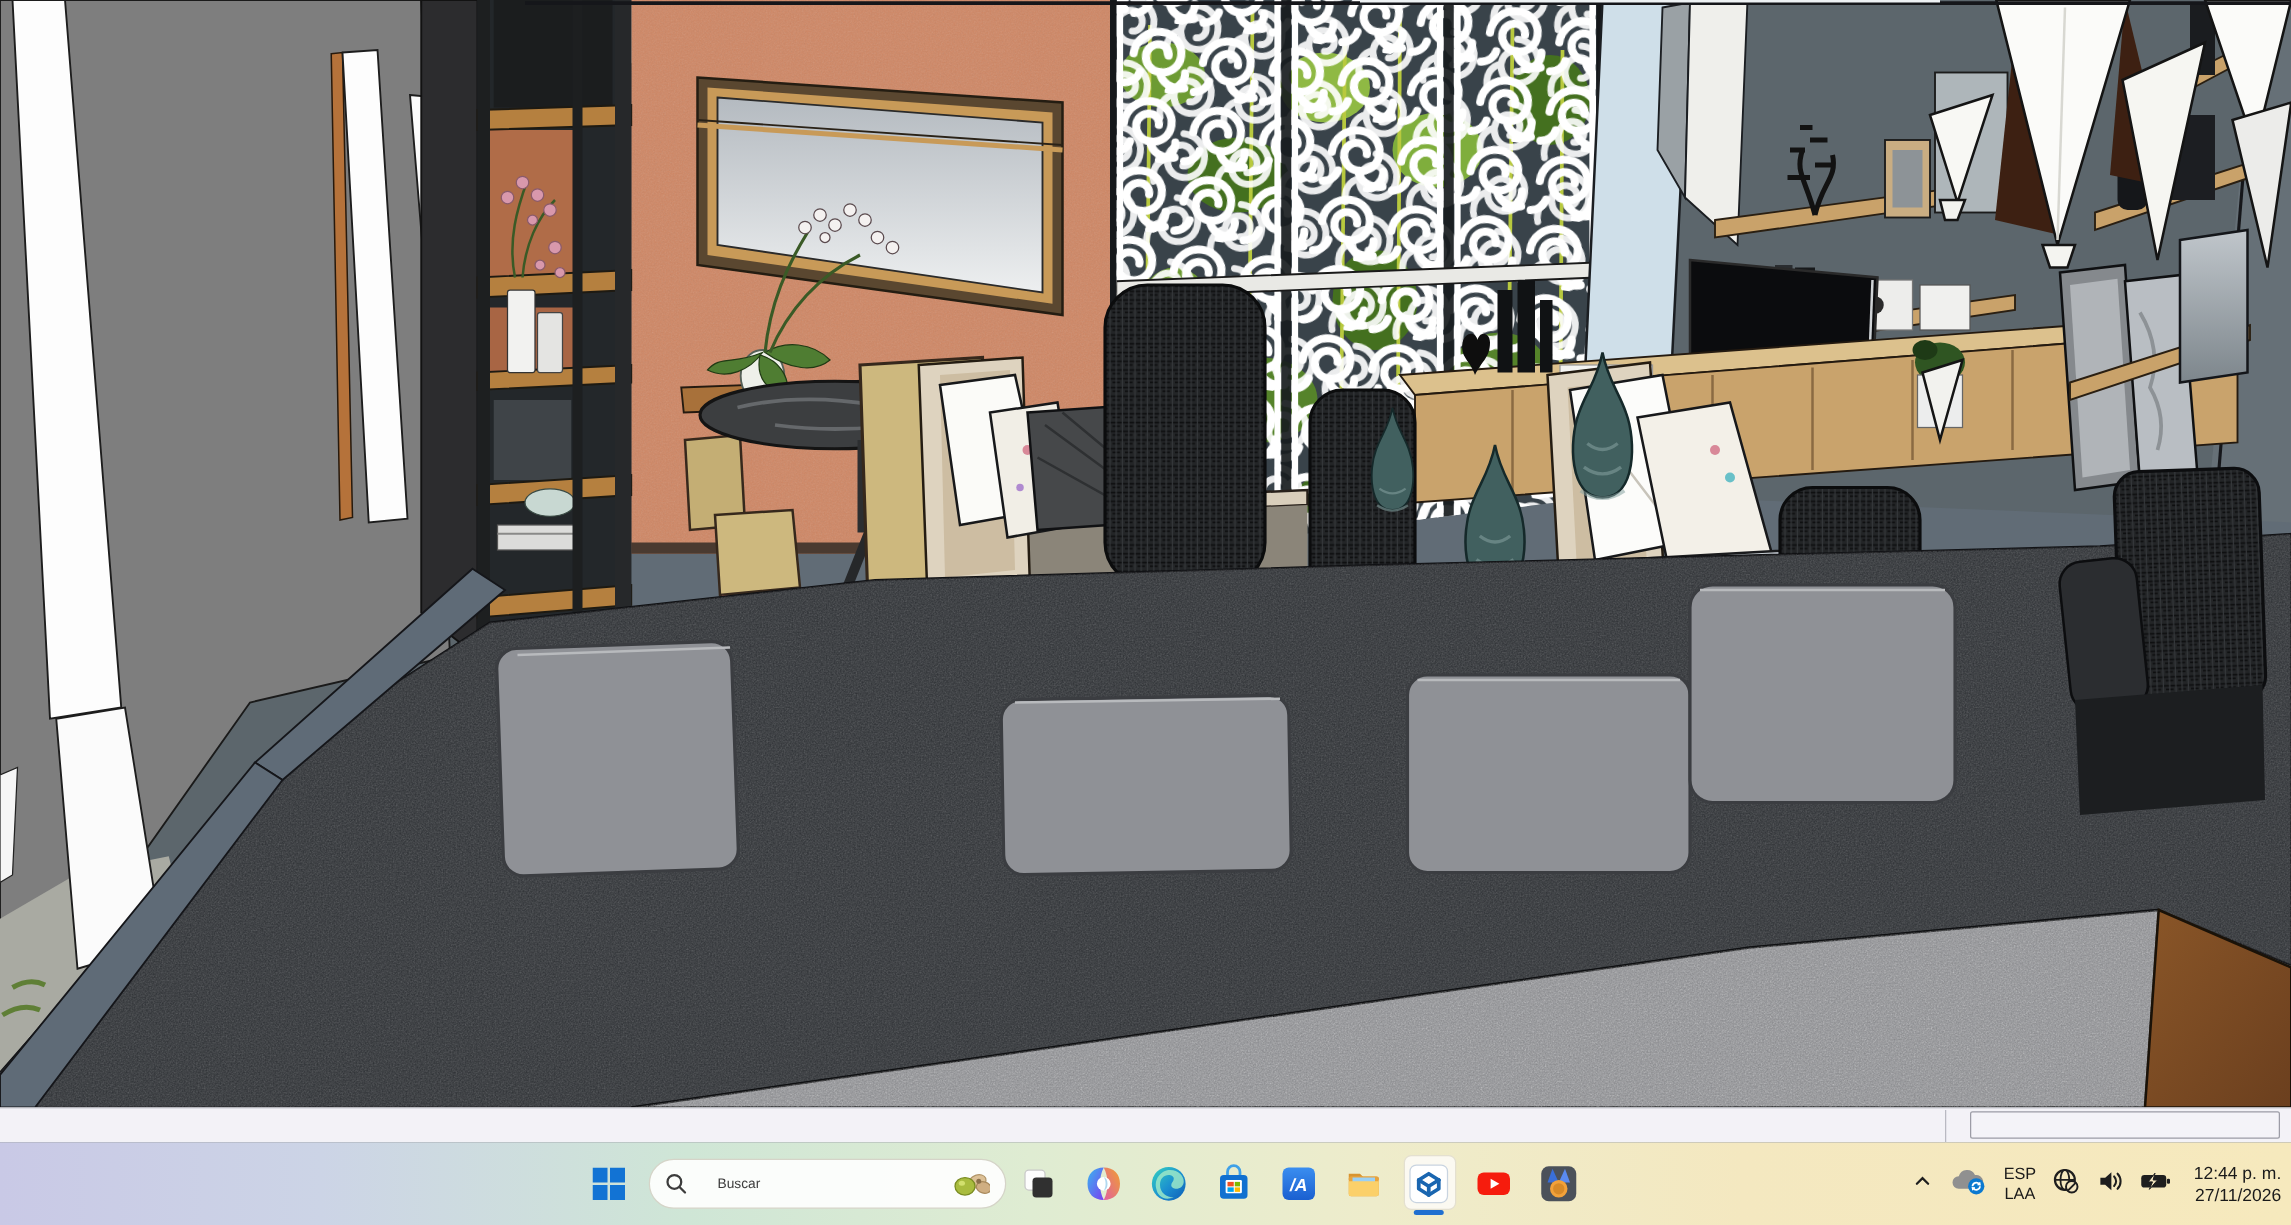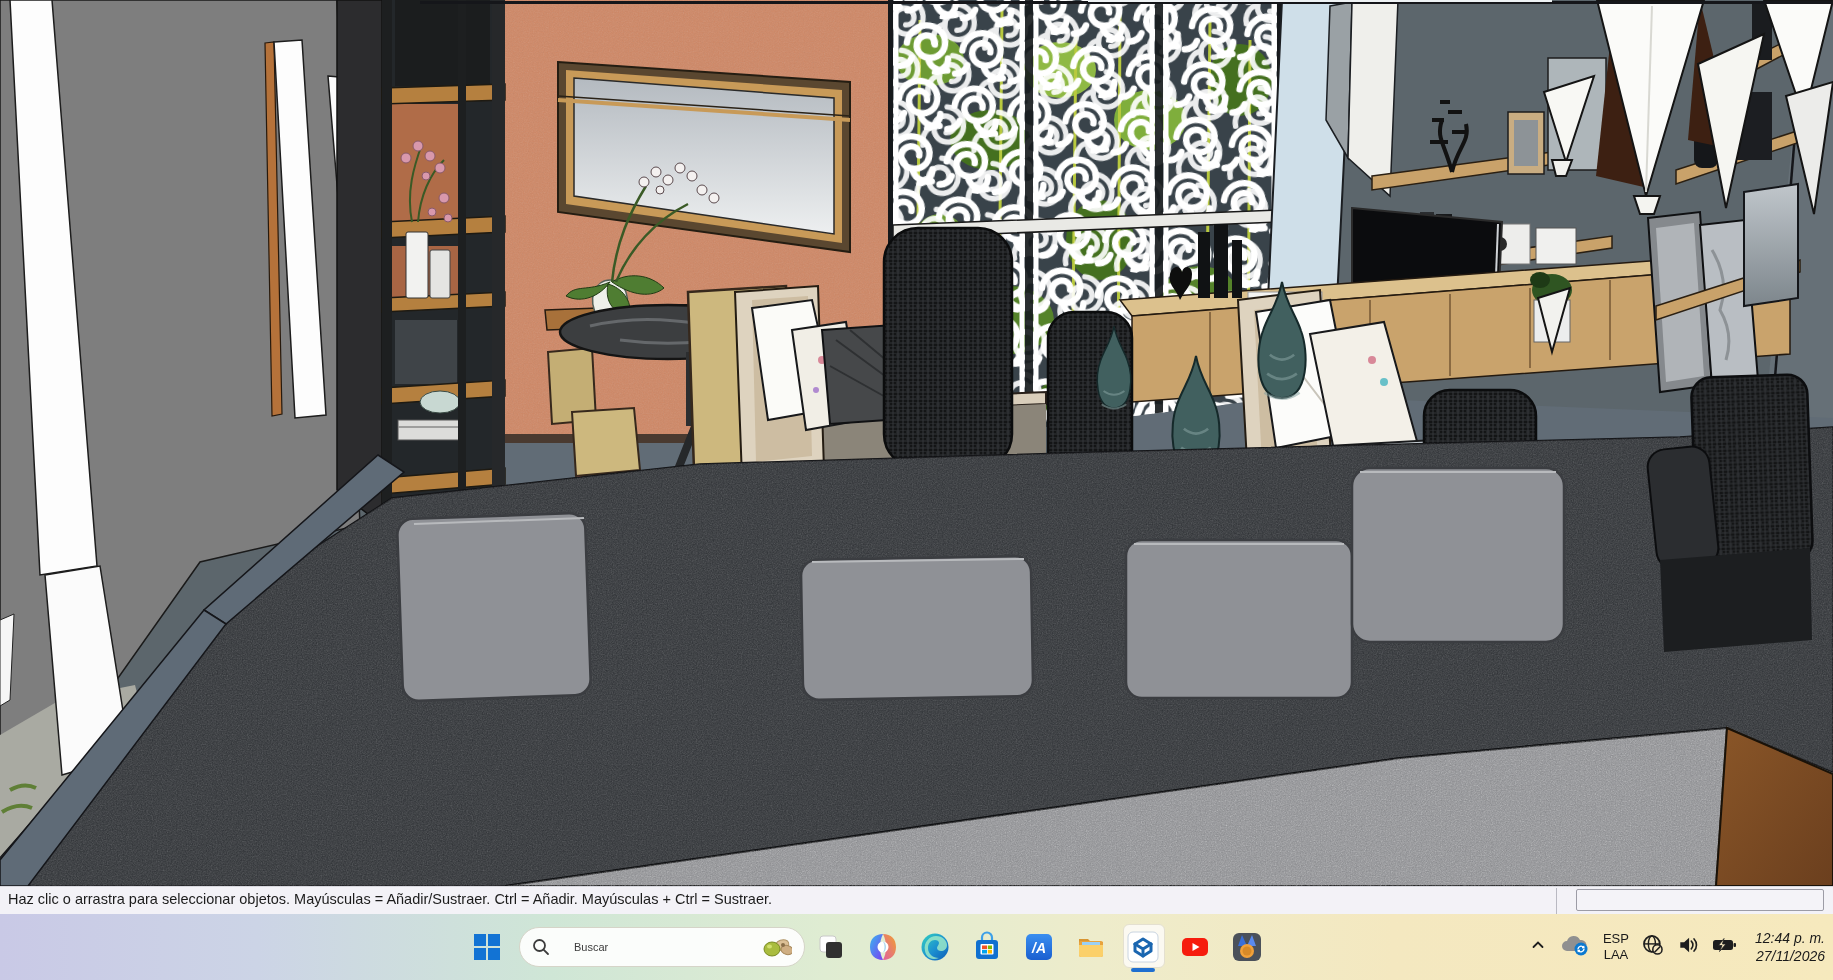--- a/index.html
+++ b/index.html
@@ -22,21 +22,21 @@
   .search-pill{margin-left:10px;width:286px;height:40px;background:rgba(255,255,255,.9);
      border:1px solid #d5d4c8;border-radius:20px;display:flex;align-items:center;padding:0 12px;box-sizing:border-box;}
   .search-pill .s-label{font-size:11px;color:#3c3c3c;margin-left:24px;flex:1;}
   .tb-icon{width:52px;height:52px;display:flex;align-items:center;justify-content:center;position:relative;}
   .tb-icon svg{display:block;}
   .active-tile{position:absolute;left:6px;top:3px;width:40px;height:42px;background:rgba(253,252,248,.85);
       border:1px solid #e4e0d0;border-radius:6px;}
   .active-underline{position:absolute;left:14px;bottom:1px;width:24px;height:4px;border-radius:2px;background:#1f6fd0;}
   .tray{position:absolute;right:8px;top:0;height:66px;display:flex;align-items:center;gap:13px;}
   .tray-txt{font-size:13px;color:#1a1a1a;text-align:center;line-height:1.25;}
-  .clock{font-size:14px;color:#1a1a1a;text-align:right;line-height:1.3;margin-left:4px;font-style:italic;}
+  .clock{font-size:14px;color:#1a1a1a;text-align:right;line-height:1.3;margin-left:4px;}
 </style>
 </head>
 <body>
 
 <div class="screen">
 
   <div class="viewport">
   <svg width="1833" height="886" viewBox="0 0 1833 886">
     <defs>
       <filter id="grain" x="-5%" y="-5%" width="110%" height="110%">
@@ -421,21 +421,20 @@
       <rect x="1652" y="448" width="62" height="120" rx="18" fill="#2b2d30" stroke="#0c0d0f" stroke-width="2" transform="rotate(-6 1680 508)"></rect>
       <polygon points="1660,560 1810,548 1812,640 1664,652" fill="#1c1e20"></polygon>
     </g>
 
     <rect x="420" y="1" width="1413" height="3" fill="#15161a"></rect>
     <rect x="1088" y="0" width="464" height="2" fill="#eef2f4"></rect>
   </svg>
   </div>
 
   <div class="statusbar">
-    <div class="status-msg">Haz clic o arrastra para seleccionar objetos. Mayúsculas = Añadir/Sustraer. Ctrl = Añadir. Mayúsculas + Ctrl = Sustraer.</div>
     <div class="status-divider"></div>
     <div class="measure-box"></div>
   </div>
 
   <div class="taskbar">
     <div class="tb-center">
       <div class="start-btn">
         <svg width="26" height="26" viewBox="0 0 26 26">
           <rect x="0" y="0" width="12" height="12" fill="#1273d4"></rect>
             <rect x="14" y="0" width="12" height="12" fill="#1273d4"></rect>

